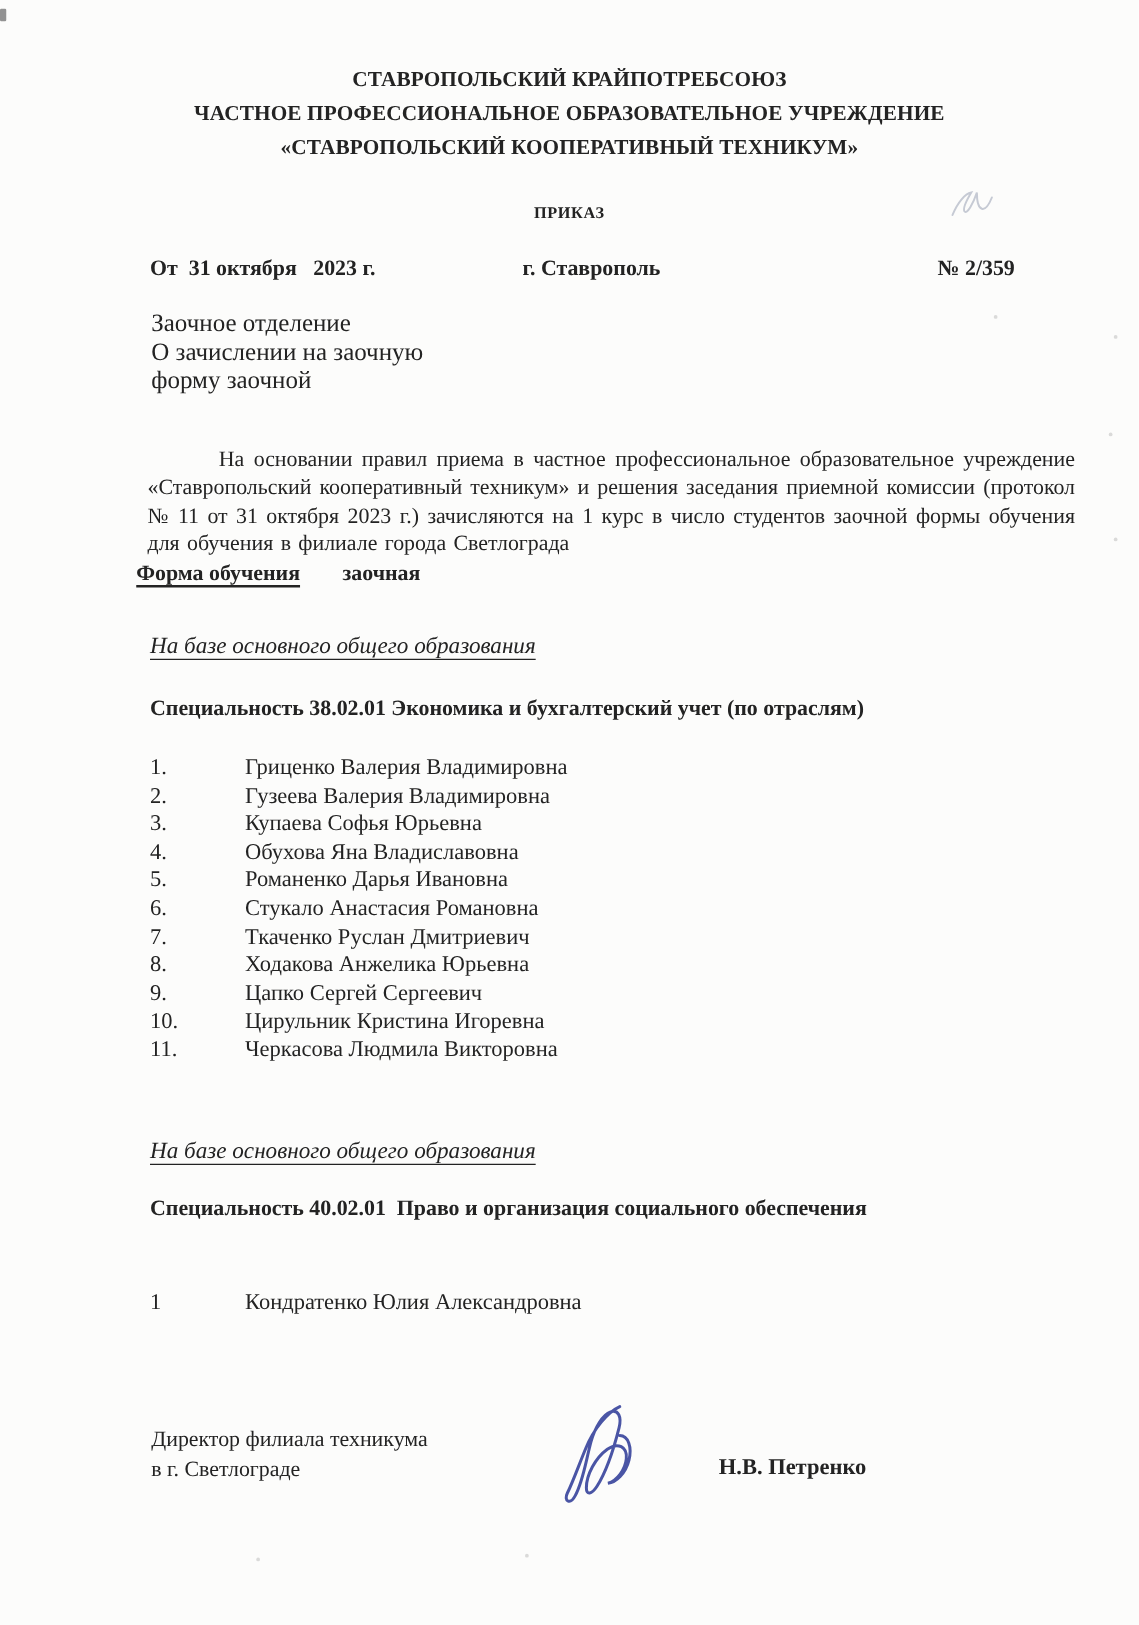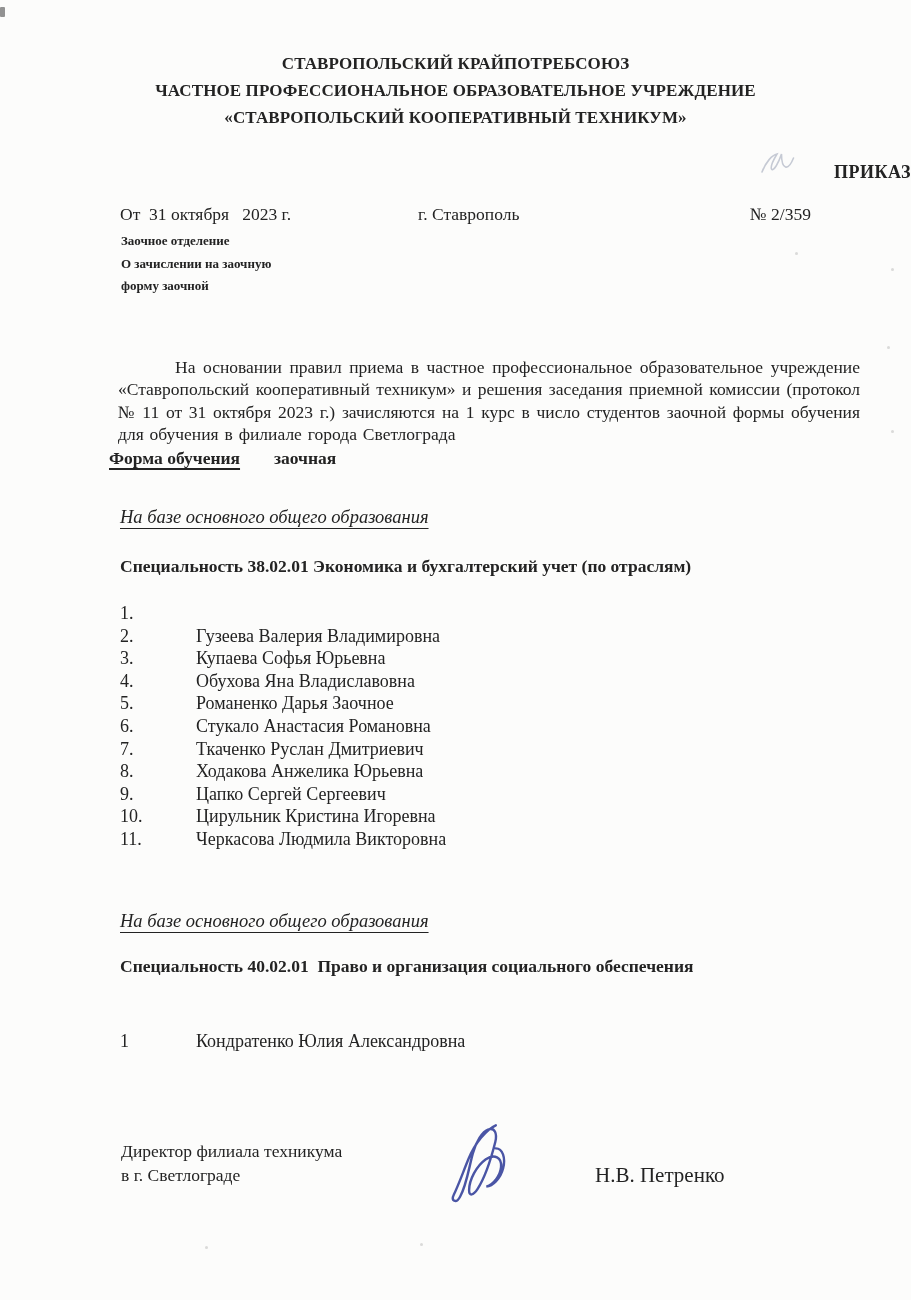--- a/index.html
+++ b/index.html
@@ -3,50 +3,50 @@
 <meta charset="utf-8">
 <style>
   html,body{margin:0;padding:0;background:#ffffff;}
   .doc{
     position:relative;width:911px;height:1300px;overflow:hidden;
     background:var(--page,#fcfcfb);color:var(--ink,#232323);
     font-family:"Liberation Serif","DejaVu Serif",serif;
   }
   .org-header{position:absolute;top:50px;left:0;right:0;text-align:center;
     font-weight:bold;font-size:17px;line-height:27px;letter-spacing:.1px;}
-  .order-title{position:absolute;top:162px;left:0;right:0;text-align:right;
-    font-weight:bold;font-size:18px;letter-spacing:.5px;}
+  .order-title{position:absolute;top:162px;left:0;right:0;text-align:center;
+    font-weight:bold;font-size:13px;letter-spacing:.5px;}
   .date-row{position:absolute;top:204px;left:0;right:0;height:26px;
-    font-weight:normal;font-size:17.5px;}
+    font-weight:bold;font-size:17.5px;}
   .date-row .date{position:absolute;left:120px;white-space:pre;}
   .date-row .city{position:absolute;left:418px;}
   .date-row .number{position:absolute;left:750px;}
-  .subject{position:absolute;top:230px;left:121px;font-weight:bold;
-    font-size:13px;line-height:22.5px;}
+  .subject{position:absolute;top:248px;left:121px;font-weight:normal;
+    font-size:20px;line-height:22.5px;}
   .body-paragraph{position:absolute;top:356px;left:118px;width:742px;margin:0;
     font-size:17.5px;line-height:22.4px;text-align:justify;text-indent:57px;
     word-spacing:1.5px;}
   .form-line{position:absolute;top:448px;left:109px;font-weight:bold;font-size:17.5px;}
   .form-label{text-decoration:underline;text-decoration-thickness:1.6px;text-underline-offset:4px;}
   .form-value{margin-left:34px;}
   .basis{position:absolute;left:120px;font-style:italic;font-size:18.5px;
     text-decoration:underline;text-decoration-thickness:1.4px;text-underline-offset:5px;}
   .basis1{top:507px;}
   .basis2{top:911px;}
   .specialty{position:absolute;left:120px;font-weight:bold;font-size:17.5px;white-space:pre-wrap;}
   .specialty1{top:556px;}
   .specialty2{top:956px;}
   .students{position:absolute;left:120px;margin:0;padding:0;list-style:none;
     font-size:18px;line-height:22.6px;}
   .students1{top:602px;}
   .students2{top:1030px;}
   .student-row{display:flex;}
   .student-row .num{flex:0 0 76px;width:76px;}
   .sign-role{position:absolute;top:1139px;left:121px;font-size:17.5px;line-height:24px;}
-  .sign-name{position:absolute;top:1163px;left:595px;font-size:21px;}
+  .sign-name{position:absolute;top:1163px;left:575px;font-size:18px;font-weight:bold;}
   .signature-svg{position:absolute;top:1119px;left:438px;color:var(--signature,#4a55a5);}
   .pen-mark-svg{position:absolute;top:145px;left:758px;color:var(--pen_mark,#9aa2b5);opacity:.55;}
   .corner-mark{position:absolute;top:7px;left:0;width:5px;height:10px;
     background:#6f6f6f;opacity:.75;border-radius:1px;}
   .speckle{position:absolute;width:3px;height:3px;border-radius:50%;
     background:#8a8a8a;opacity:.3;}
 </style>
 </head>
 <body>
 
@@ -84,40 +84,41 @@
     <span class="form-label">Форма обучения</span><span class="form-value">заочная</span>
   </div>
 
   <div class="basis basis1">На базе основного общего образования</div>
   <div class="specialty specialty1">Специальность 38.02.01 Экономика и бухгалтерский учет (по отраслям)</div>
 
   <ol class="students students1">
 
       <li class="student-row">
         <span class="num">1.</span>
+        <span class="name">Гриценко Валерия Владимировна</span>
       </li>
 
       <li class="student-row">
         <span class="num">2.</span>
         <span class="name">Гузеева Валерия Владимировна</span>
       </li>
 
       <li class="student-row">
         <span class="num">3.</span>
         <span class="name">Купаева Софья Юрьевна</span>
       </li>
 
       <li class="student-row">
         <span class="num">4.</span>
         <span class="name">Обухова Яна Владиславовна</span>
       </li>
 
       <li class="student-row">
         <span class="num">5.</span>
-        <span class="name">Романенко Дарья Заочное</span>
+        <span class="name">Романенко Дарья Ивановна</span>
       </li>
 
       <li class="student-row">
         <span class="num">6.</span>
         <span class="name">Стукало Анастасия Романовна</span>
       </li>
 
       <li class="student-row">
         <span class="num">7.</span>
         <span class="name">Ткаченко Руслан Дмитриевич</span>

